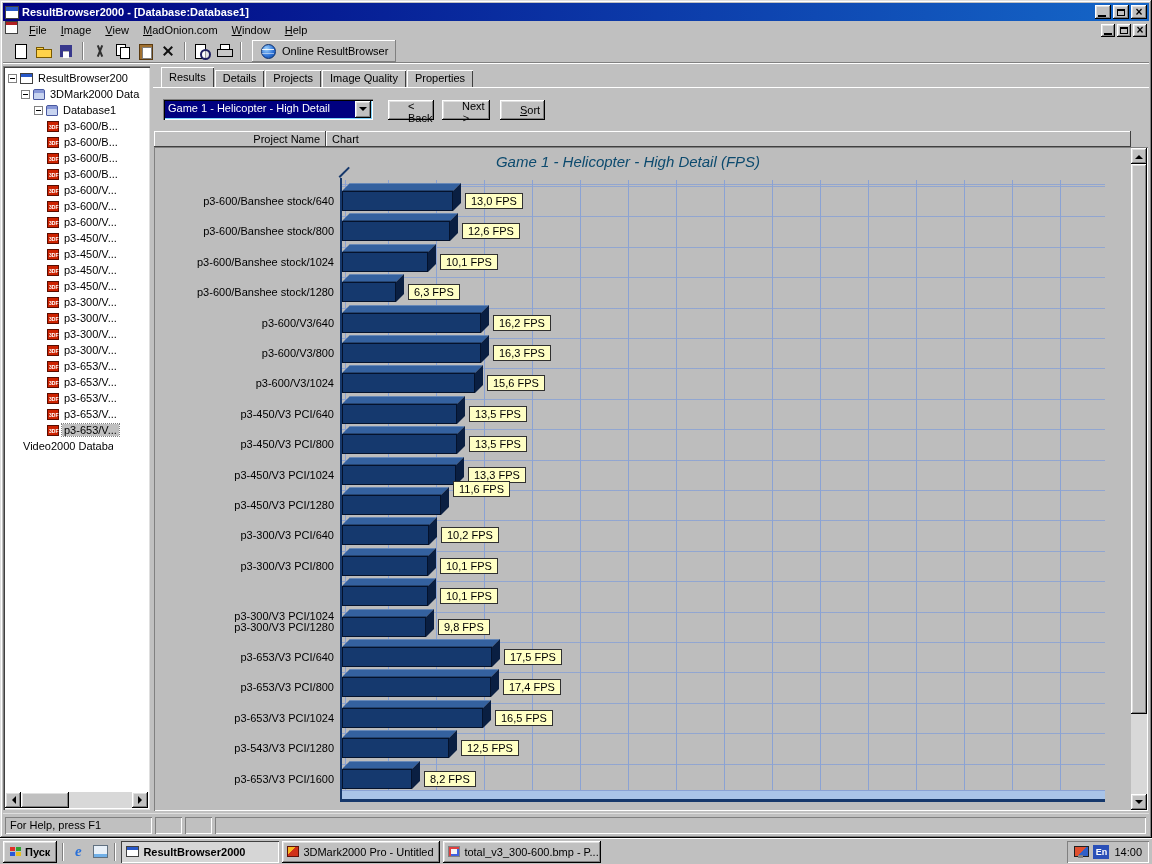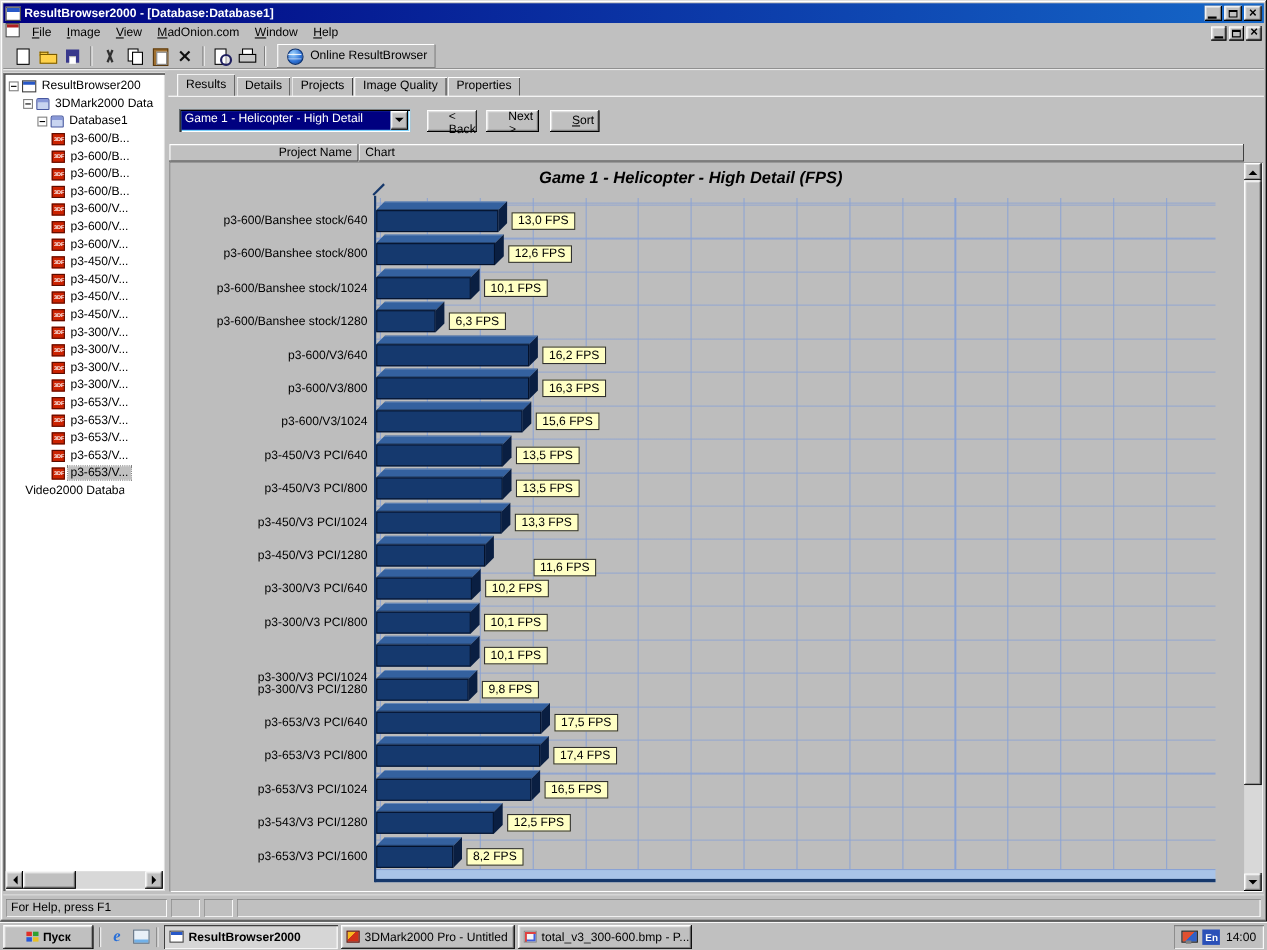--- a/index.html
+++ b/index.html
@@ -100,21 +100,21 @@
   .btn.next{left:289px;width:48px}
   .btn.sort{left:347px;width:45px}
   .header-row{position:absolute;left:1px;top:67px;right:18px;height:16px;display:flex}
   .hcell{background:#c0c0c0;box-shadow:inset -1px -1px 0 #404040,inset 1px 1px 0 #fff;line-height:16px;padding:0 6px;white-space:nowrap}
   .hcell.c1{width:172px;text-align:right}
   .hcell.c2{flex:1}
 
   
   .chart-area{position:absolute;left:1px;top:83px;right:1px;bottom:1px;display:flex;box-shadow:inset 1px 1px 0 #808080,inset -1px -1px 0 #fff;padding:1px;background:#bdbdbd}
   .chart-canvas{position:relative;flex:1;overflow:hidden;background:#bdbdbd}
-  .chart-title{position:absolute;left:0;right:30px;top:5px;text-align:center;font-size:15px;font-weight:bold;font-style:italic;color:#000000;z-index:5}
+  .chart-title{position:absolute;left:0;right:30px;top:5px;text-align:center;font-size:15px;font-weight:normal;font-style:italic;color:#0c4a6e;z-index:5}
   .grid{position:absolute;left:187px;top:32px;width:763px;height:610px;z-index:1;
         background-image:repeating-linear-gradient(90deg,#8aa2d4 0 1px,transparent 1px 48px),
                          repeating-linear-gradient(180deg,rgba(138,162,212,.85) 0 1px,transparent 1px 30.4px);
         background-position:46px 0,0 6px}
   .floor{position:absolute;left:186px;top:642px;width:764px;height:12px;background:#a9c4e8;border-top:1px solid #8aa2d4;border-bottom:3px solid #16386b;z-index:1}
   .axis{position:absolute;left:185px;top:30px;width:2px;height:624px;background:#16386b;z-index:3}
   .axis-diag{position:absolute;left:185px;top:28px;width:14px;height:2px;background:#16386b;transform:rotate(-45deg);transform-origin:0 100%;z-index:3}
   .rows{position:absolute;inset:0;z-index:2}
   .chart-cat{position:absolute;left:0;width:181px;text-align:right;line-height:16px;padding-right:2px;white-space:nowrap}
   .bar3d{position:absolute}
@@ -130,21 +130,21 @@
   
   .statusbar{position:absolute;left:3px;right:3px;bottom:3px;height:22px;background:#c0c0c0;border-top:1px solid #dfdfdf}
   .pane{position:absolute;top:3px;height:17px;box-shadow:inset 1px 1px 0 #808080,inset -1px -1px 0 #fff;line-height:17px;padding:0 5px;white-space:nowrap}
   .pane.msg{left:2px;width:147px}
   .pane.s1{left:152px;width:27px}
   .pane.s2{left:182px;width:27px}
   .pane.rest{left:212px;right:3px}
 
   
   .taskbar{position:absolute;left:0;top:838px;width:1152px;height:26px;background:#c0c0c0;border-top:1px solid #fff;display:flex;align-items:center;padding:0 3px;gap:3px}
-  .start{height:22px;background:#c0c0c0;box-shadow:inset -1px -1px 0 #000,inset 1px 1px 0 #fff,inset -2px -2px 0 #808080,inset 2px 2px 0 #dfdfdf;display:flex;align-items:center;padding:0 21px;font-weight:bold;gap:4px}
+  .start{height:22px;background:#c0c0c0;box-shadow:inset -1px -1px 0 #000,inset 1px 1px 0 #fff,inset -2px -2px 0 #808080,inset 2px 2px 0 #dfdfdf;display:flex;align-items:center;padding:0 7px;font-weight:bold;gap:4px}
   .flag{display:inline-grid;grid-template-columns:5px 5px;grid-template-rows:4px 4px;gap:1px}
   .flag i:nth-child(1){background:#e03028}.flag i:nth-child(2){background:#30a030}
   .flag i:nth-child(3){background:#2858d8}.flag i:nth-child(4){background:#e8c020}
   .ql-sep{width:2px;height:18px;border-left:1px solid #808080;border-right:1px solid #fff;margin:0 2px}
   .ql{display:flex;align-items:center;gap:4px}
   .ql-ico{width:18px;height:18px;display:inline-flex;align-items:center;justify-content:center}
   .ie-icon::before{content:"e";font:italic bold 15px/15px "Liberation Serif",serif;color:#2a70d8}
   .desktop-icon{position:relative}
   .desktop-icon::before{content:"";width:13px;height:11px;background:#e8f0f8;border:1px solid #607080;box-shadow:inset 0 -3px 0 #70b0e8}
   .tasks{display:flex;gap:3px;flex:1}
@@ -467,21 +467,21 @@
                   <i class="bar-side"></i>
                   <i class="bar-front"></i>
                 </div>
                 <div class="valbox" style="left: 313px; top: 318.6px;">13,3 FPS</div>
                 <div class="chart-cat" style="top: 349px;">p3-450/V3 PCI/1280</div>
                 <div class="bar3d" style="left: 187px; top: 347px; width: 99px; height: 20px;">
                   <i class="bar-top"></i>
                   <i class="bar-side"></i>
                   <i class="bar-front"></i>
                 </div>
-                <div class="valbox" style="left: 298px; top: 360px; margin-left: 32px;">11,6 FPS</div>
+                <div class="valbox" style="left: 298px; top: 333px;">11,6 FPS</div>
                 <div class="chart-cat" style="top: 379.4px;">p3-300/V3 PCI/640</div>
                 <div class="bar3d" style="left: 187px; top: 377.4px; width: 87px; height: 20px;">
                   <i class="bar-top"></i>
                   <i class="bar-side"></i>
                   <i class="bar-front"></i>
                 </div>
                 <div class="valbox" style="left: 286px; top: 379.4px;">10,2 FPS</div>
                 <div class="chart-cat" style="top: 409.8px;">p3-300/V3 PCI/800</div>
                 <div class="bar3d" style="left: 187px; top: 407.8px; width: 86px; height: 20px;">
                   <i class="bar-top"></i>

